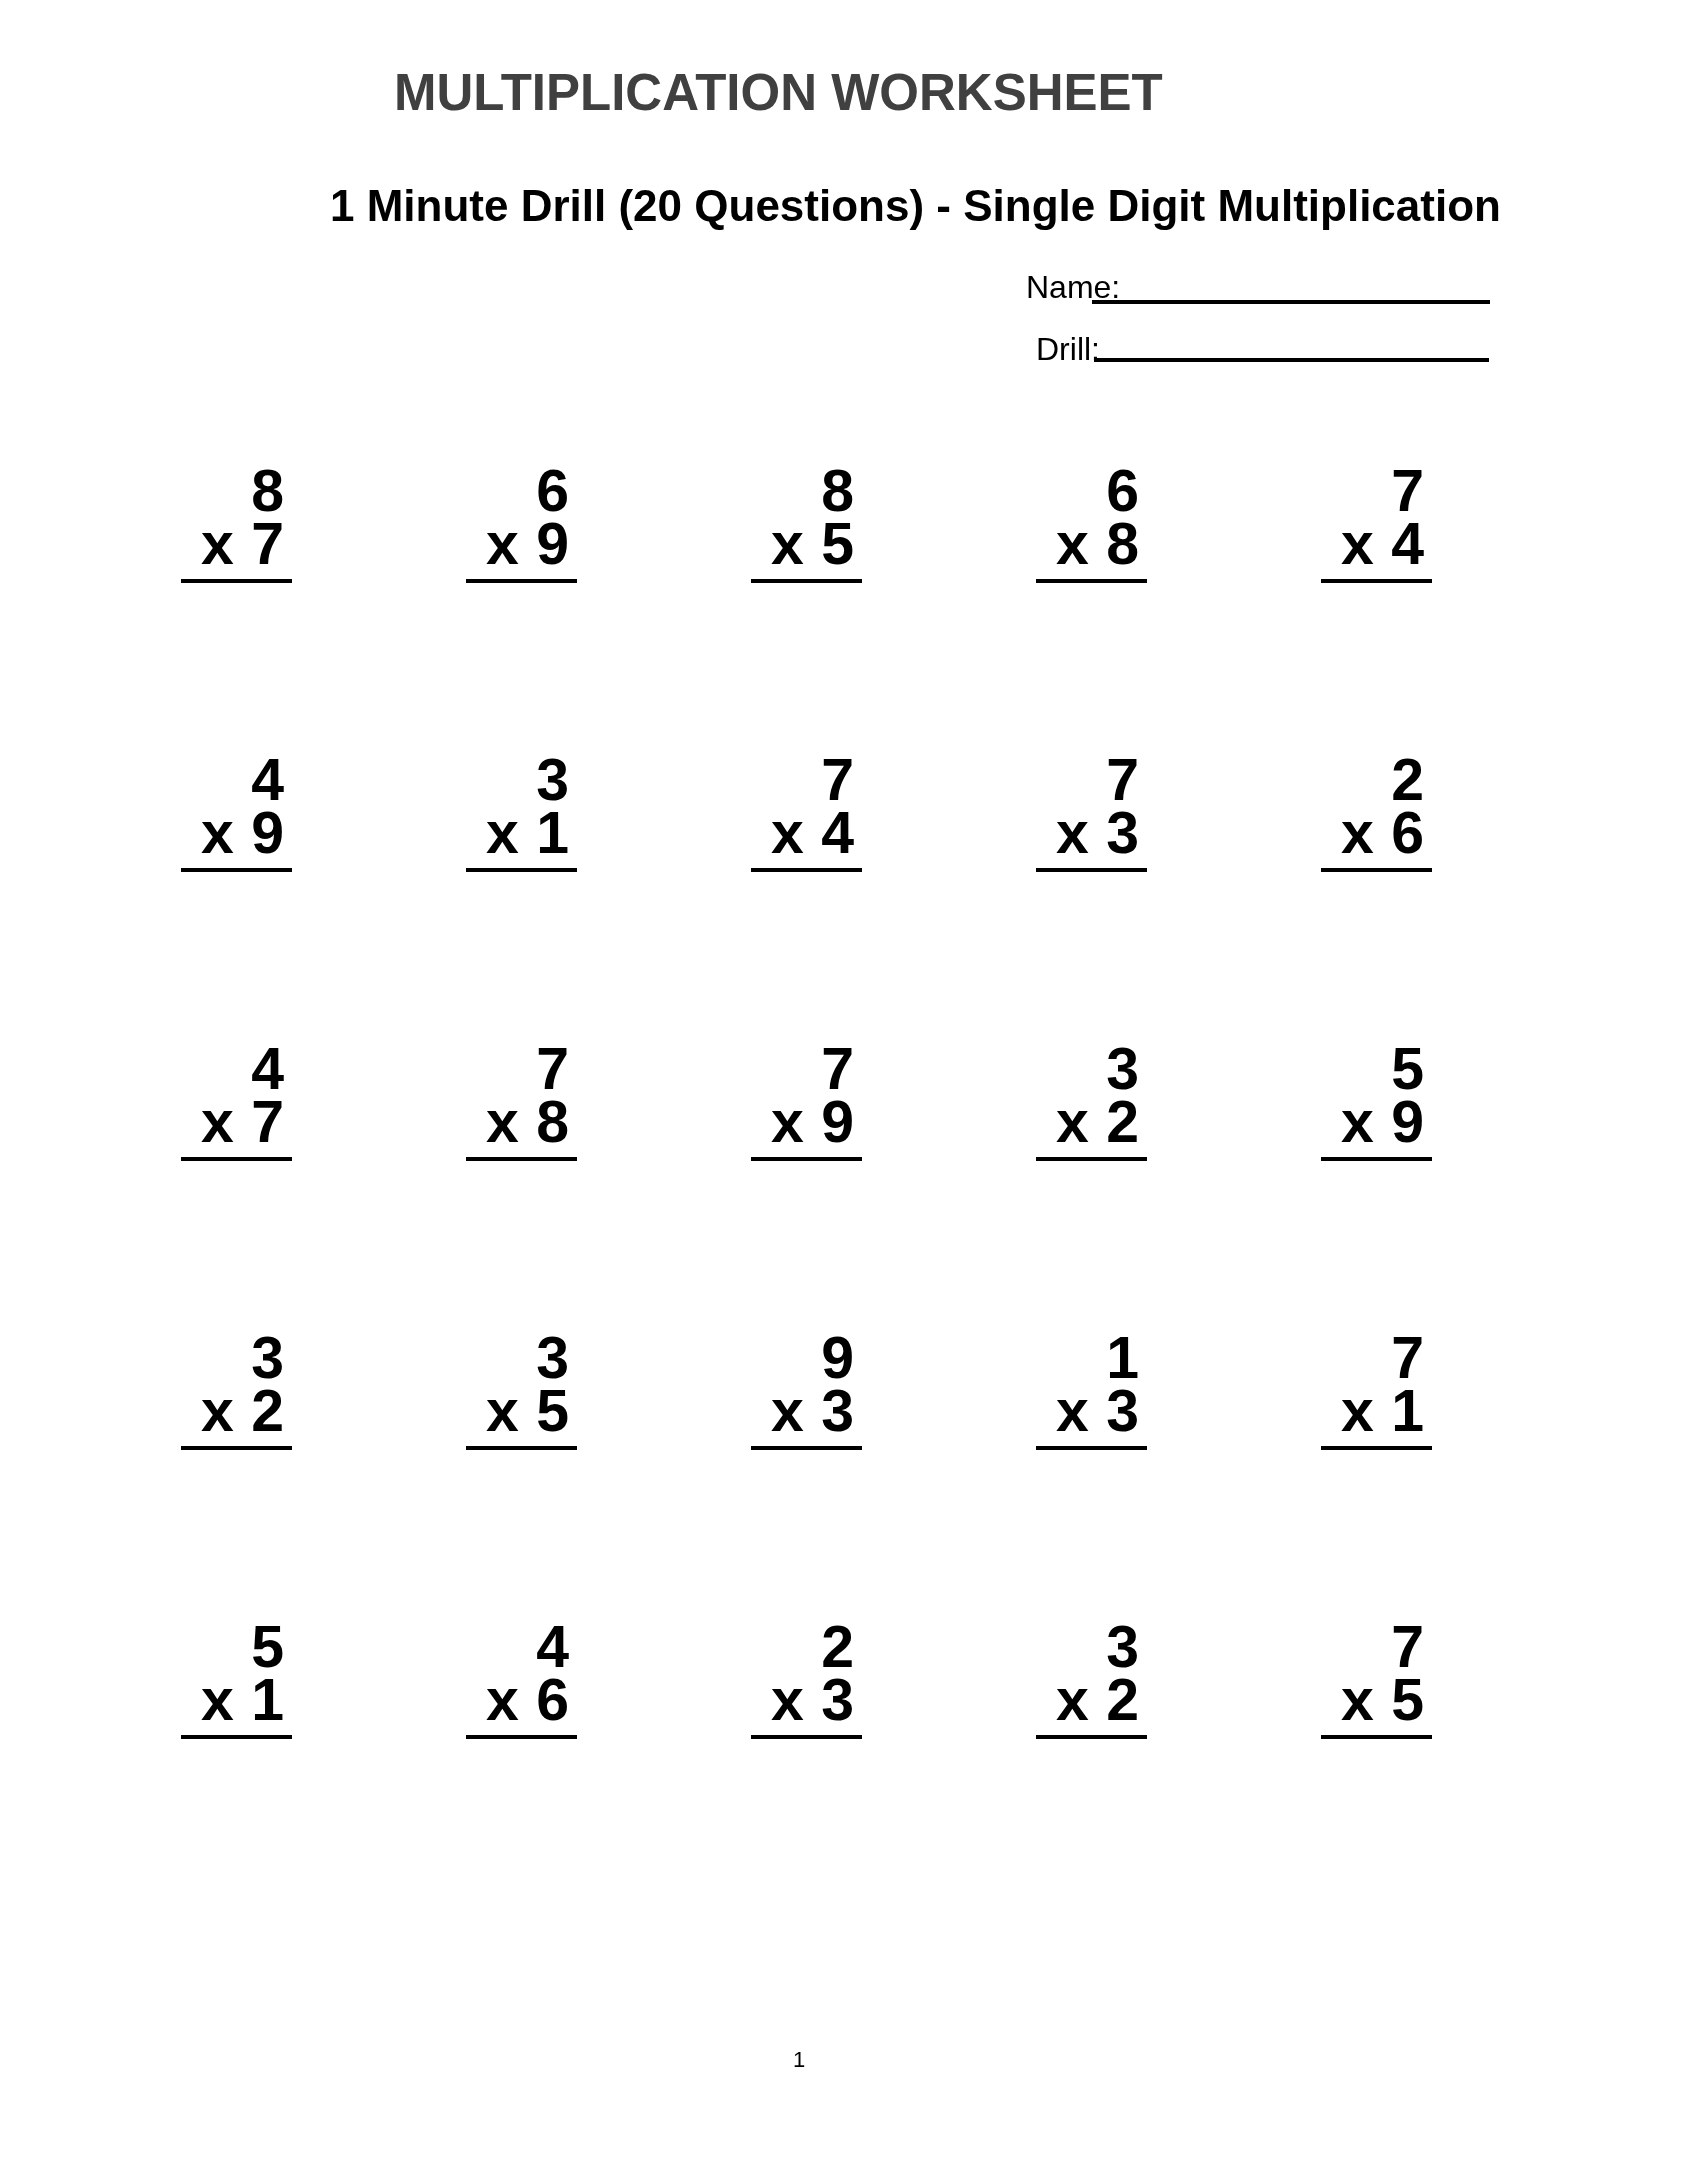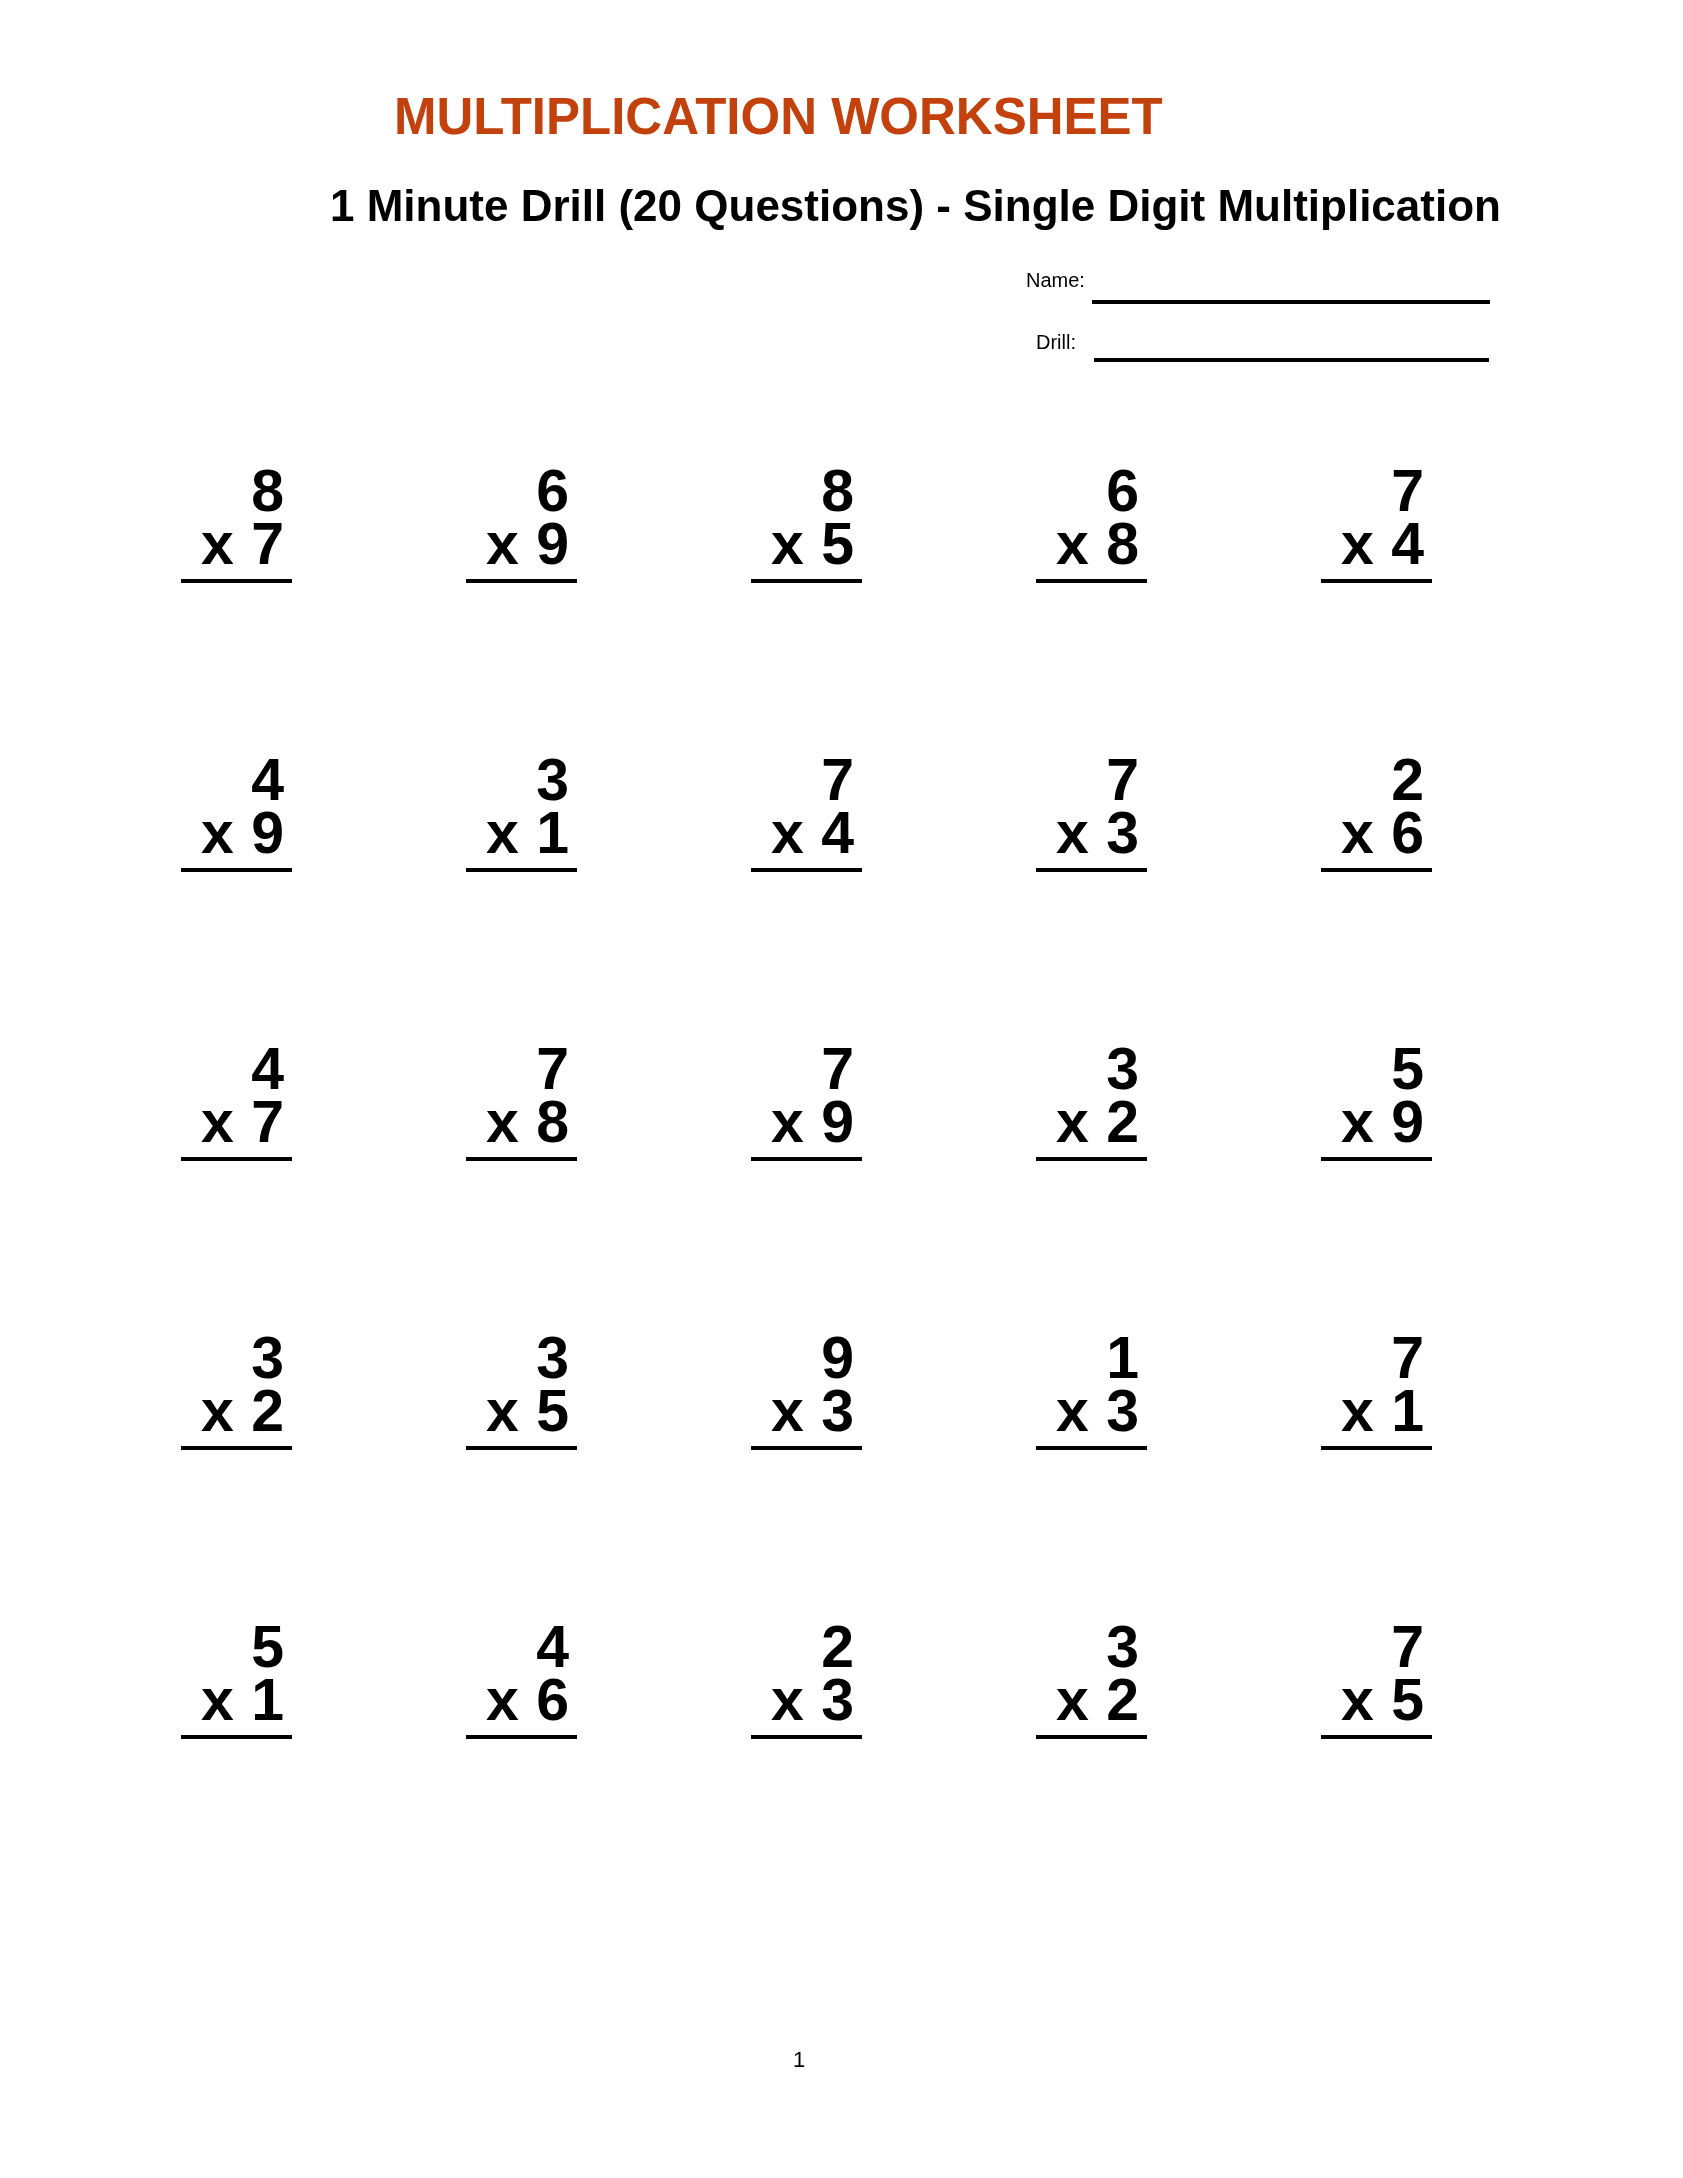--- a/index.html
+++ b/index.html
@@ -27,21 +27,21 @@
   .page-subtitle {
     position: absolute;
     left: 330px;
     top: 181px;
     font-size: 44px;
     font-weight: bold;
     white-space: nowrap;
   }
   .field-label {
     position: absolute;
-    font-size: 20px;
+    font-size: 32px;
     font-weight: normal;
     white-space: nowrap;
   }
   .name-label { left: 1026px; top: 269px; }
   .date-label { left: 1036px; top: 331px; }
   .field-line {
     position: absolute;
     height: 0;
     border-bottom: 4px solid #000000;
   }
@@ -89,21 +89,21 @@
     left: 782px;
     top: 2047px;
     width: 34px;
     text-align: center;
     font-size: 22px;
   }
 </style>
 </head>
 <body>
 
-<div class="page-title" style="color: #c2410c; margin-top: 24px;">MULTIPLICATION WORKSHEET</div>
+<div class="page-title" style="color: #404040;">MULTIPLICATION WORKSHEET</div>
 <div class="page-subtitle">1 Minute Drill (20 Questions) - Single Digit Multiplication</div>
 
 <div class="field-label name-label">Name:</div>
 <div class="field-line name-line"></div>
 
 <div class="field-label date-label">Drill:</div>
 <div class="field-line date-line"></div>
 
 <div class="problems-grid">
     <div class="problem">

